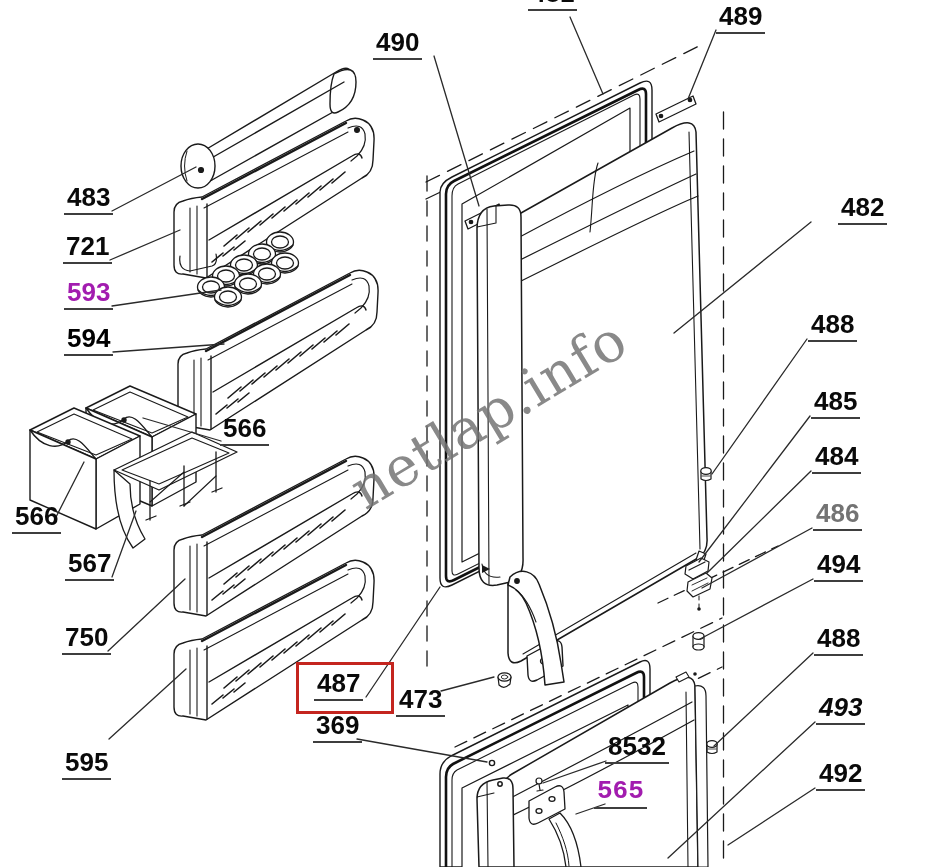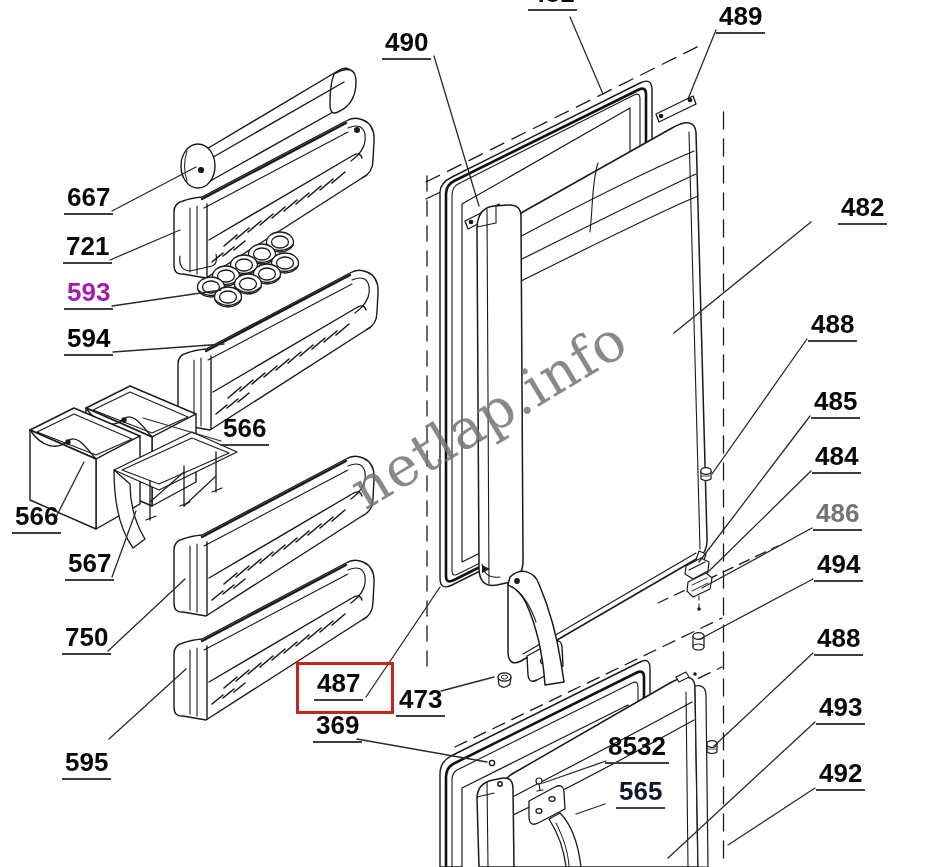--- a/index.html
+++ b/index.html
@@ -259,39 +259,39 @@
         <line x1="366" y1="697" x2="440" y2="587" class="leader" data-name="leader-line-487"></line>
         <line x1="441" y1="691" x2="494" y2="677" class="leader" data-name="leader-line-473"></line>
         <line x1="357" y1="739" x2="487" y2="762" class="leader" data-name="leader-line-497"></line>
         <line x1="606" y1="761" x2="543" y2="783" class="leader" data-name="leader-line-8532"></line>
         <line x1="605" y1="804" x2="576" y2="814" class="leader" data-name="leader-line-565"></line>
       </g>
 </svg>
 
 <div class="watermark" data-name="watermark">netlap.info</div>
 <div class="plabel" data-name="part-label-481" style="left: 528px; top: -20px; color: rgb(10, 10, 10); border-bottom-color: rgb(62, 62, 62);">481</div>
-    <div class="plabel" data-name="part-label-490" style="left: 382px; top: 29px; color: rgb(10, 10, 10); border-bottom-color: rgb(62, 62, 62);">490</div>
+    <div class="plabel" data-name="part-label-490" style="left: 373px; top: 29px; color: rgb(10, 10, 10); border-bottom-color: rgb(62, 62, 62);">490</div>
     <div class="plabel" data-name="part-label-489" style="left: 716px; top: 3px; color: rgb(10, 10, 10); border-bottom-color: rgb(62, 62, 62);">489</div>
-    <div class="plabel" data-name="part-label-483" style="left: 64px; top: 184px; color: rgb(10, 10, 10); border-bottom-color: rgb(62, 62, 62);">667</div>
+    <div class="plabel" data-name="part-label-483" style="left: 64px; top: 184px; color: rgb(10, 10, 10); border-bottom-color: rgb(62, 62, 62);">483</div>
     <div class="plabel" data-name="part-label-721" style="left: 63px; top: 233px; color: rgb(10, 10, 10); border-bottom-color: rgb(62, 62, 62);">721</div>
     <div class="plabel" data-name="part-label-593" style="left: 64px; top: 279px; color: #a21caf; border-bottom-color: rgb(62, 62, 62);">593</div>
     <div class="plabel" data-name="part-label-594" style="left: 64px; top: 325px; color: #000000; border-bottom-color: rgb(62, 62, 62);">594</div>
     <div class="plabel" data-name="part-label-566a" style="left: 220px; top: 415px; color: rgb(10, 10, 10); border-bottom-color: rgb(62, 62, 62);">566</div>
     <div class="plabel" data-name="part-label-566b" style="left: 12px; top: 503px; color: rgb(10, 10, 10); border-bottom-color: rgb(62, 62, 62);">566</div>
     <div class="plabel" data-name="part-label-567" style="left: 65px; top: 550px; color: rgb(10, 10, 10); border-bottom-color: rgb(62, 62, 62);">567</div>
     <div class="plabel" data-name="part-label-750" style="left: 62px; top: 624px; color: rgb(10, 10, 10); border-bottom-color: rgb(62, 62, 62);">750</div>
     <div class="plabel" data-name="part-label-595" style="left: 62px; top: 712px; color: rgb(10, 10, 10); border-bottom-color: rgb(62, 62, 62); margin-top: 37px;">595</div>
     <div class="plabel" data-name="part-label-482" style="left: 838px; top: 194px; color: rgb(10, 10, 10); border-bottom-color: rgb(62, 62, 62);">482</div>
     <div class="plabel" data-name="part-label-488a" style="left: 808px; top: 311px; color: rgb(10, 10, 10); border-bottom-color: rgb(62, 62, 62);">488</div>
     <div class="plabel" data-name="part-label-485" style="left: 811px; top: 388px; color: rgb(10, 10, 10); border-bottom-color: rgb(62, 62, 62);">485</div>
     <div class="plabel" data-name="part-label-484" style="left: 812px; top: 443px; color: rgb(10, 10, 10); border-bottom-color: rgb(62, 62, 62);">484</div>
     <div class="plabel" data-name="part-label-486" style="left: 813px; top: 500px; color: #737373; border-bottom-color: rgb(62, 62, 62);">486</div>
     <div class="plabel" data-name="part-label-494" style="left: 814px; top: 551px; color: rgb(10, 10, 10); border-bottom-color: rgb(62, 62, 62); text-align: center;">494</div>
     <div class="plabel" data-name="part-label-488b" style="left: 814px; top: 625px; color: rgb(10, 10, 10); border-bottom-color: rgb(62, 62, 62);">488</div>
-    <div class="plabel" data-name="part-label-493" style="left: 816px; top: 694px; color: rgb(10, 10, 10); border-bottom-color: rgb(62, 62, 62);">493</div>
+    <div class="plabel" data-name="part-label-493" style="left: 816px; top: 694px; color: rgb(10, 10, 10); border-bottom-color: rgb(62, 62, 62); font-style: italic;">493</div>
     <div class="plabel" data-name="part-label-492" style="left: 816px; top: 760px; color: rgb(10, 10, 10); border-bottom-color: rgb(62, 62, 62);">492</div>
     <div class="hl-box" data-name="highlight-box-487" style="left: 296px; top: 662px; width: 92px; height: 46px; border-color: rgb(196, 37, 31);"></div>
     <div class="plabel" data-name="part-label-487" style="left: 314px; top: 670px; color: rgb(10, 10, 10); border-bottom-color: rgb(62, 62, 62);">487</div>
     <div class="plabel" data-name="part-label-473" style="left: 396px; top: 686px; color: rgb(10, 10, 10); border-bottom-color: rgb(62, 62, 62);">473</div>
     <div class="plabel" data-name="part-label-497" style="left: 313px; top: 712px; color: rgb(10, 10, 10); border-bottom-color: rgb(62, 62, 62);">369</div>
     <div class="plabel" data-name="part-label-8532" style="left: 605px; top: 733px; color: rgb(10, 10, 10); border-bottom-color: rgb(62, 62, 62);">8532</div>
-    <div class="plabel" data-name="part-label-565" style="left: 616px; top: 778px; color: #0f172a; border-bottom-color: rgb(62, 62, 62);">565</div>
+    <div class="plabel" data-name="part-label-565" style="left: 594px; top: 778px; color: #a21caf; border-bottom-color: rgb(62, 62, 62); font-family: Liberation Mono, monospace;">565</div>
   </div>
 
 </body></html>

